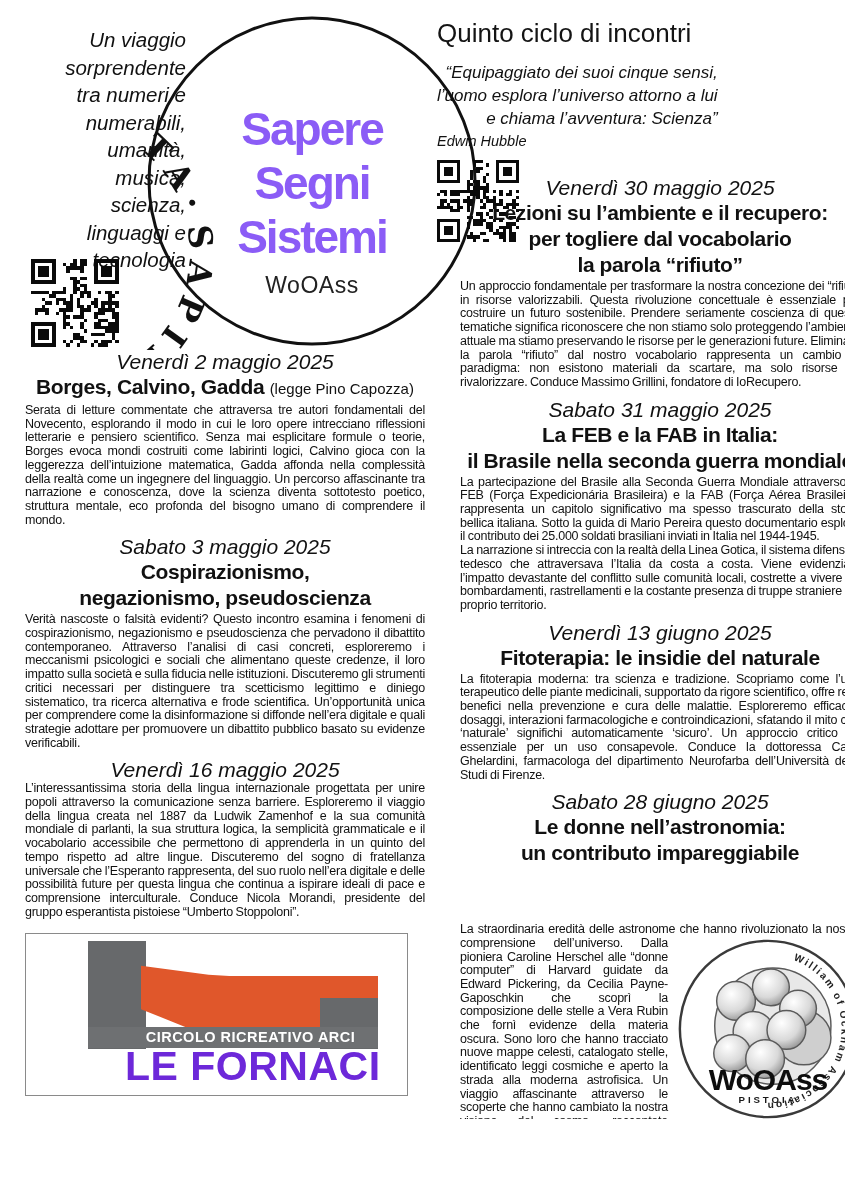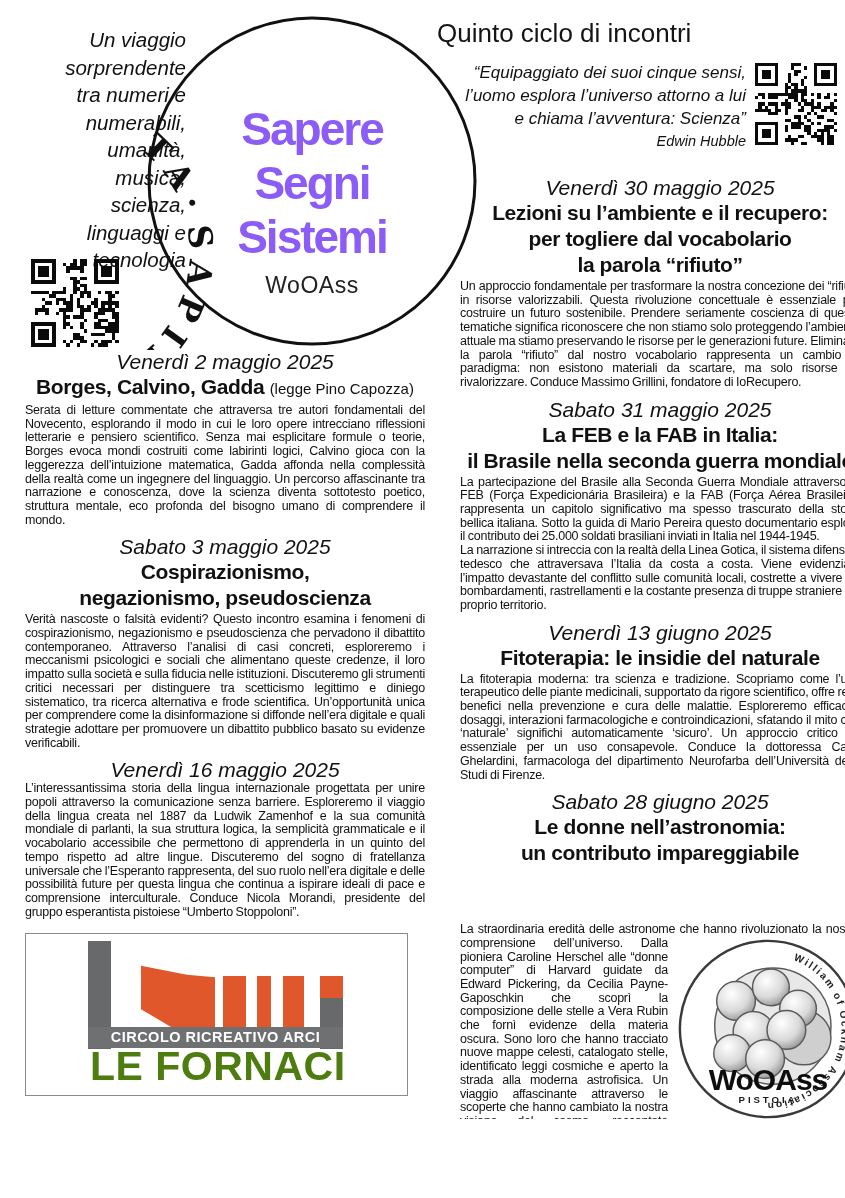--- a/index.html
+++ b/index.html
@@ -13,50 +13,50 @@
   .seal{position:absolute;left:143px;top:12px;width:338px;height:338px;}
   .seal svg{position:absolute;left:0;top:0;}
   .seal-center{position:absolute;left:0;right:0;top:90px;text-align:center;font-weight:bold;
          font-size:46px;line-height:54px;letter-spacing:-2px;white-space:pre-line;color:#8b5cf6;}
   .seal-sub{position:absolute;left:0;right:0;top:260px;text-align:center;font-size:23px;
          letter-spacing:.5px;color:#222;}
   .qr{shape-rendering:crispEdges;}
   .qr-left{position:absolute;left:31px;top:259px;width:88px;height:88px;}
   .header{position:absolute;left:437px;top:18px;width:400px;}
   .header-title{margin:0 2px 12px 0;text-align:left;font-size:26px;font-weight:normal;color:#141414;}
-  .quote-row{display:flex;justify-content:flex-end;align-items:flex-start;gap:9px;}
+  .quote-row{display:flex;justify-content:flex-end;align-items:flex-start;gap:9px;flex-direction:column;}
   .quote{text-align:right;font-style:italic;font-size:17px;line-height:23px;white-space:pre-line;}
-  .quote-author{font-style:italic;font-size:14.5px;margin-top:3px;text-align:right;}
+  .quote-author{font-style:italic;font-size:14.5px;margin-top:3px;}
   .qr-right{width:82px;height:82px;flex:0 0 auto;margin-top:2px;}
 
   
   .col-left{position:absolute;left:25px;top:350px;width:400px;}
   .col-right{position:absolute;left:460px;top:176px;width:400px;}
   .event{margin:0 0 8px 0;}
   .date{text-align:center;font-style:italic;font-size:21px;line-height:24px;}
   .title{margin:0 0 2px 0;text-align:center;font-weight:bold;font-size:21px;line-height:26px;
          letter-spacing:-.4px;white-space:pre-line;}
   .suffix{font-weight:normal;font-size:15px;letter-spacing:0;text-align:center;}
   .body{margin:0;font-size:12.5px;line-height:13.7px;text-align:justify;white-space:pre-line;
         letter-spacing:-.25px;word-spacing:-.5px;}
 
   
   .fornaci{position:relative;width:381px;height:161px;border:1px solid #8a8a8a;margin-top:14px;background:#fff;}
-  .fornaci *{position:absolute;}
+  .fornaci *{position:absolute;padding-left:35px;}
   .f-chimney{left:62px;top:7px;width:23px;height:108px;background:#67696b;}
   .f-kiln{left:115px;top:30px;width:74px;height:64px;background:#e0572b;
           clip-path:polygon(0 2%,62% 16%,100% 20%,100% 100%,44% 100%,0 70%);}
   .f-bar1{left:197px;top:42px;width:23px;height:52px;background:#e0572b;}
   .f-bar2{left:231px;top:42px;width:14px;height:52px;background:#e0572b;}
   .f-bar3{left:257px;top:42px;width:21px;height:52px;background:#e0572b;}
   .f-colo{left:294px;top:42px;width:23px;height:23px;background:#e0572b;}
   .f-colg{left:294px;top:64px;width:23px;height:51px;background:#67696b;}
   .f-band{left:62px;top:93px;width:255px;height:21px;background:#6e7072;color:#fff;text-align:center;
           font-weight:bold;font-size:14.5px;line-height:21px;letter-spacing:.5px;}
-  .f-name{left:64px;top:112px;width:300px;color:#4d7c0f;font-weight:bold;font-size:41px;line-height:40px;
+  .f-name{left:64px;top:112px;width:300px;color:#6d28d9;font-weight:bold;font-size:41px;line-height:40px;
           letter-spacing:.5px;white-space:nowrap;}
 
   
   .float-spacer{float:right;clear:right;width:1px;height:55px;}
   .wooass{float:right;clear:right;width:184px;height:184px;margin:0 0 2px 8px;}
 
   .footer{position:absolute;left:0;right:0;top:1150px;text-align:center;font-size:19px;color:#3b82f6;}
 </style>
 </head>
 <body>

